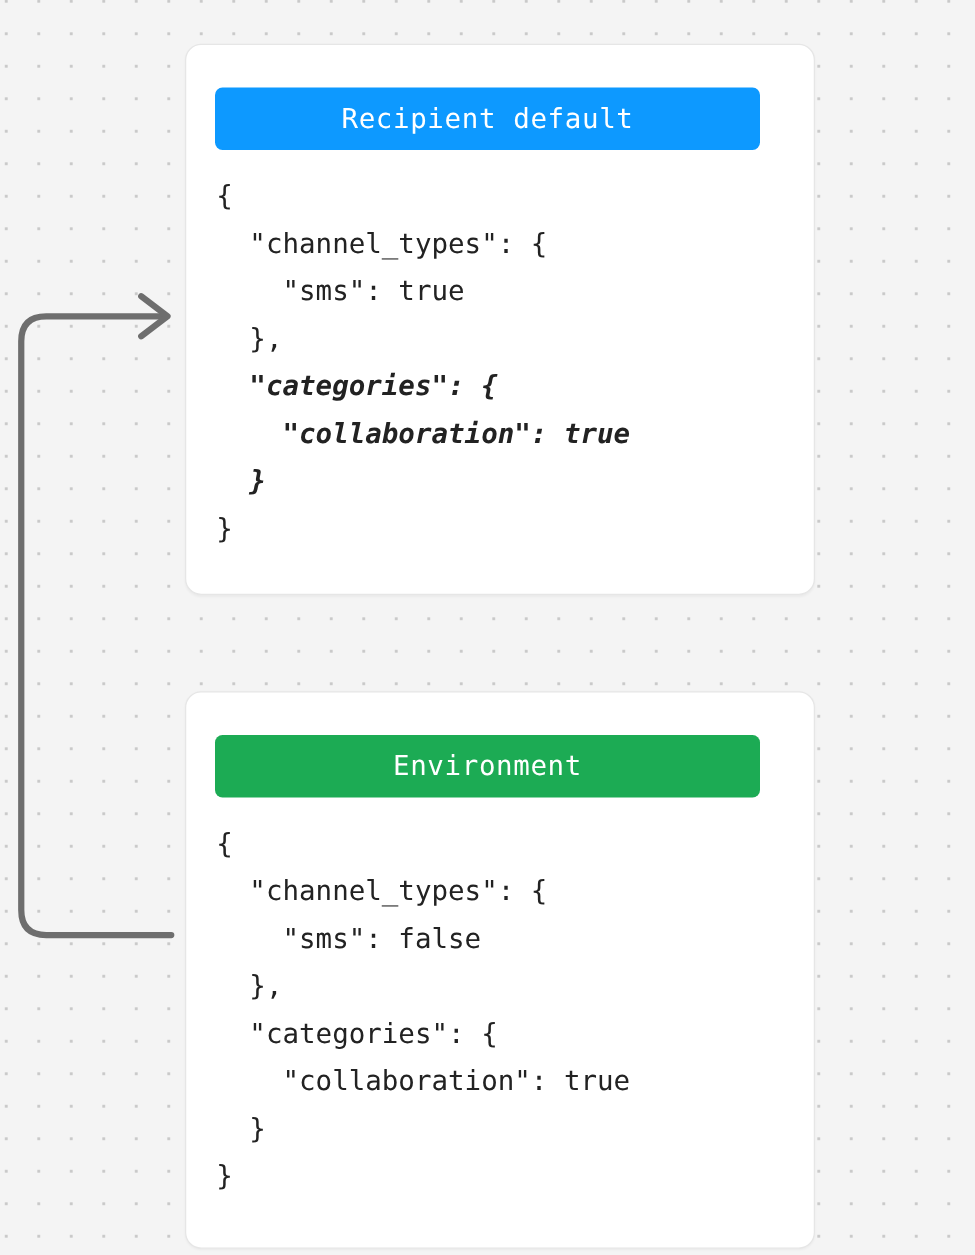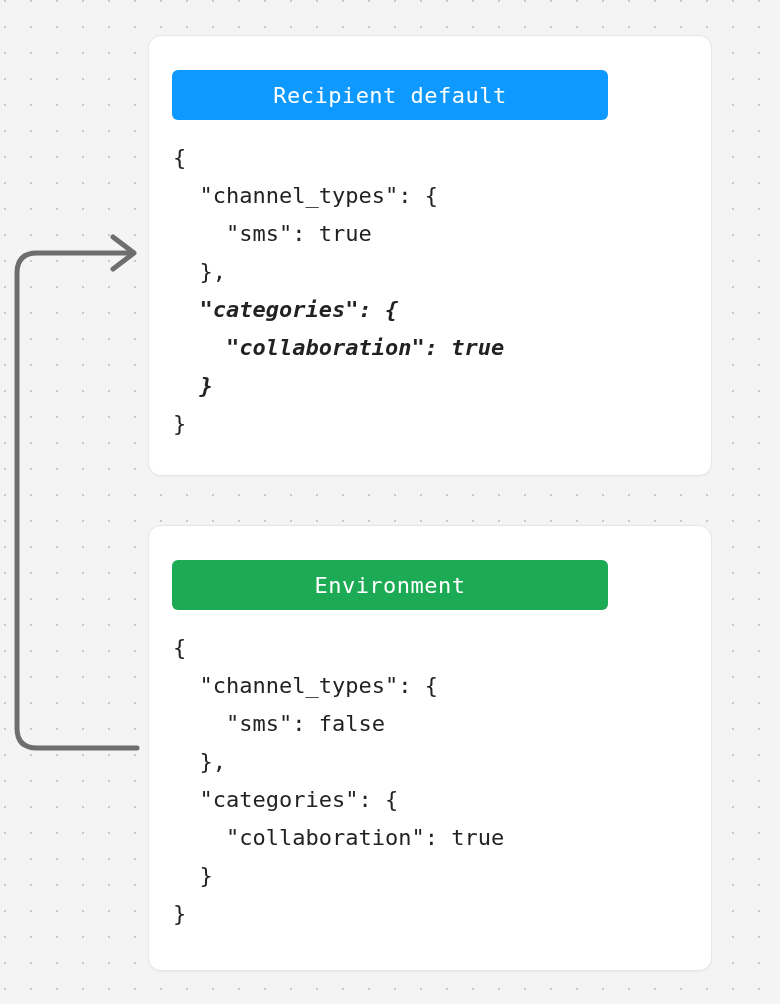--- a/index.html
+++ b/index.html
@@ -32,29 +32,29 @@
     top: 215px;
     width: 160px;
     height: 560px;
     pointer-events: none;
   }
 
   
   .card {
     position: absolute;
     left: 148px;
-    width: 564px;
+    width: 504px;
     background: #ffffff;
     border-radius: 13px;
     border: 1px solid #e6e6e6;
     box-shadow: 0 1px 2px rgba(0,0,0,0.045);
     box-sizing: border-box;
   }
   #card-recipient-default { top: 35px;  height: 441px; }
-  #card-environment      { top: 525px; height: 446px; }
+  #card-environment      { top: 553px; height: 446px; }
 
   .card-header {
     position: absolute;
     left: 23px;
     top: 34px;
     width: 436px;
     height: 50px;
     border-radius: 6px;
     display: flex;
     align-items: center;

